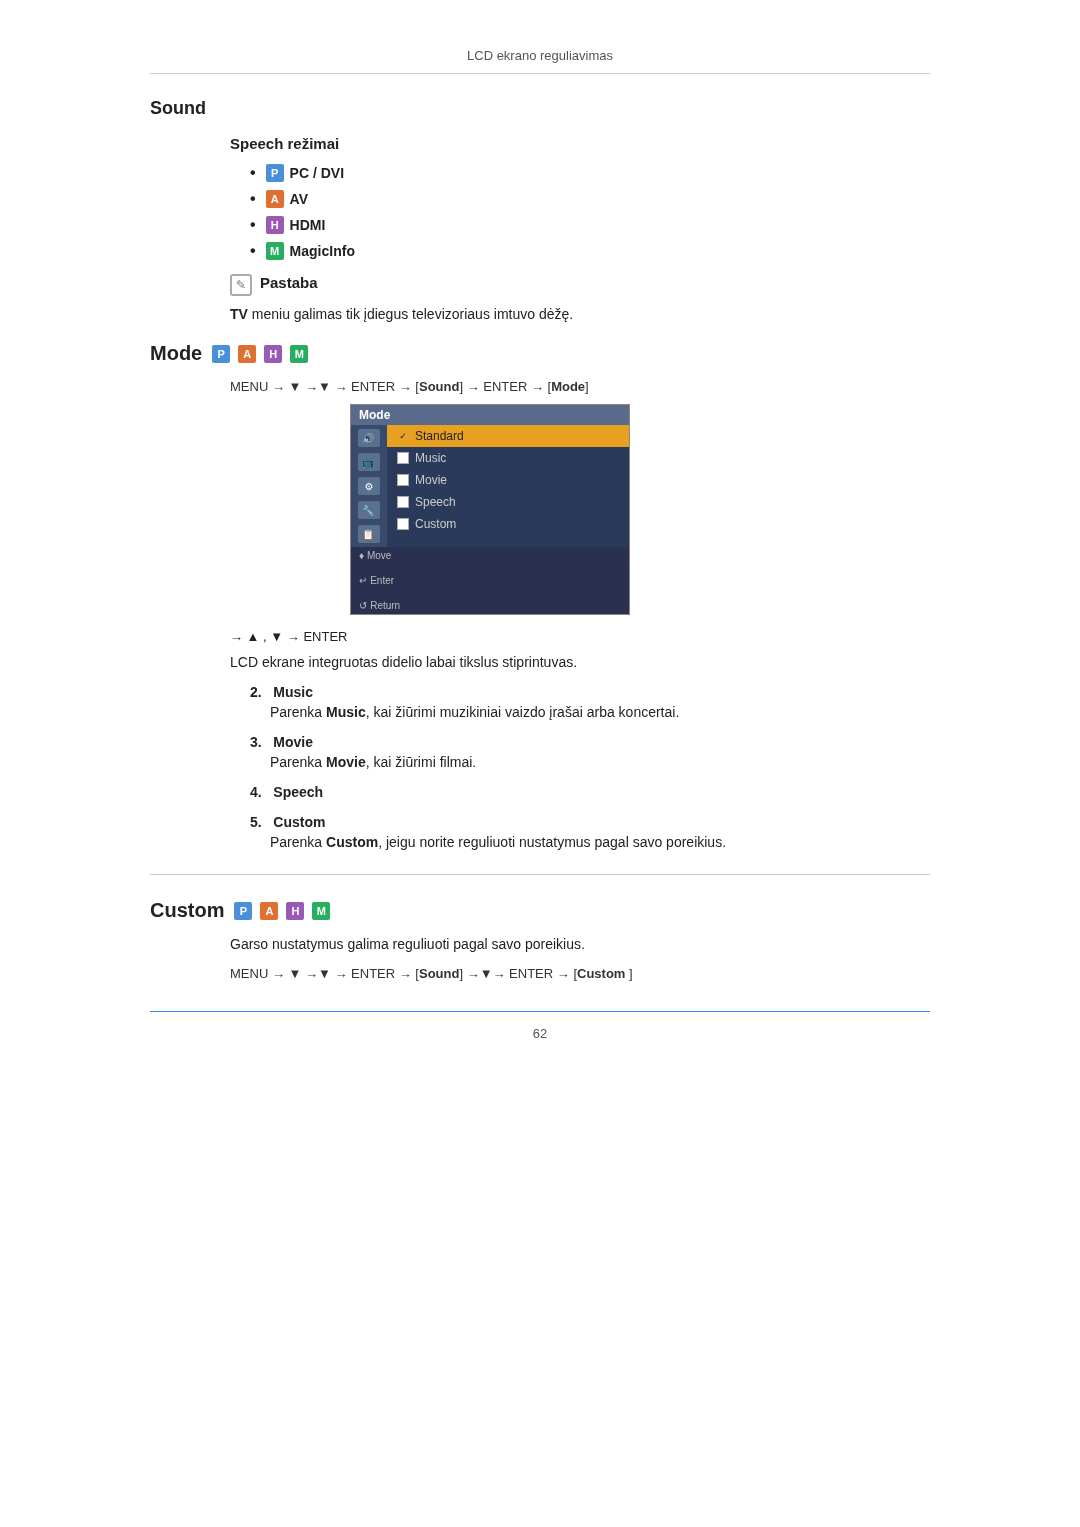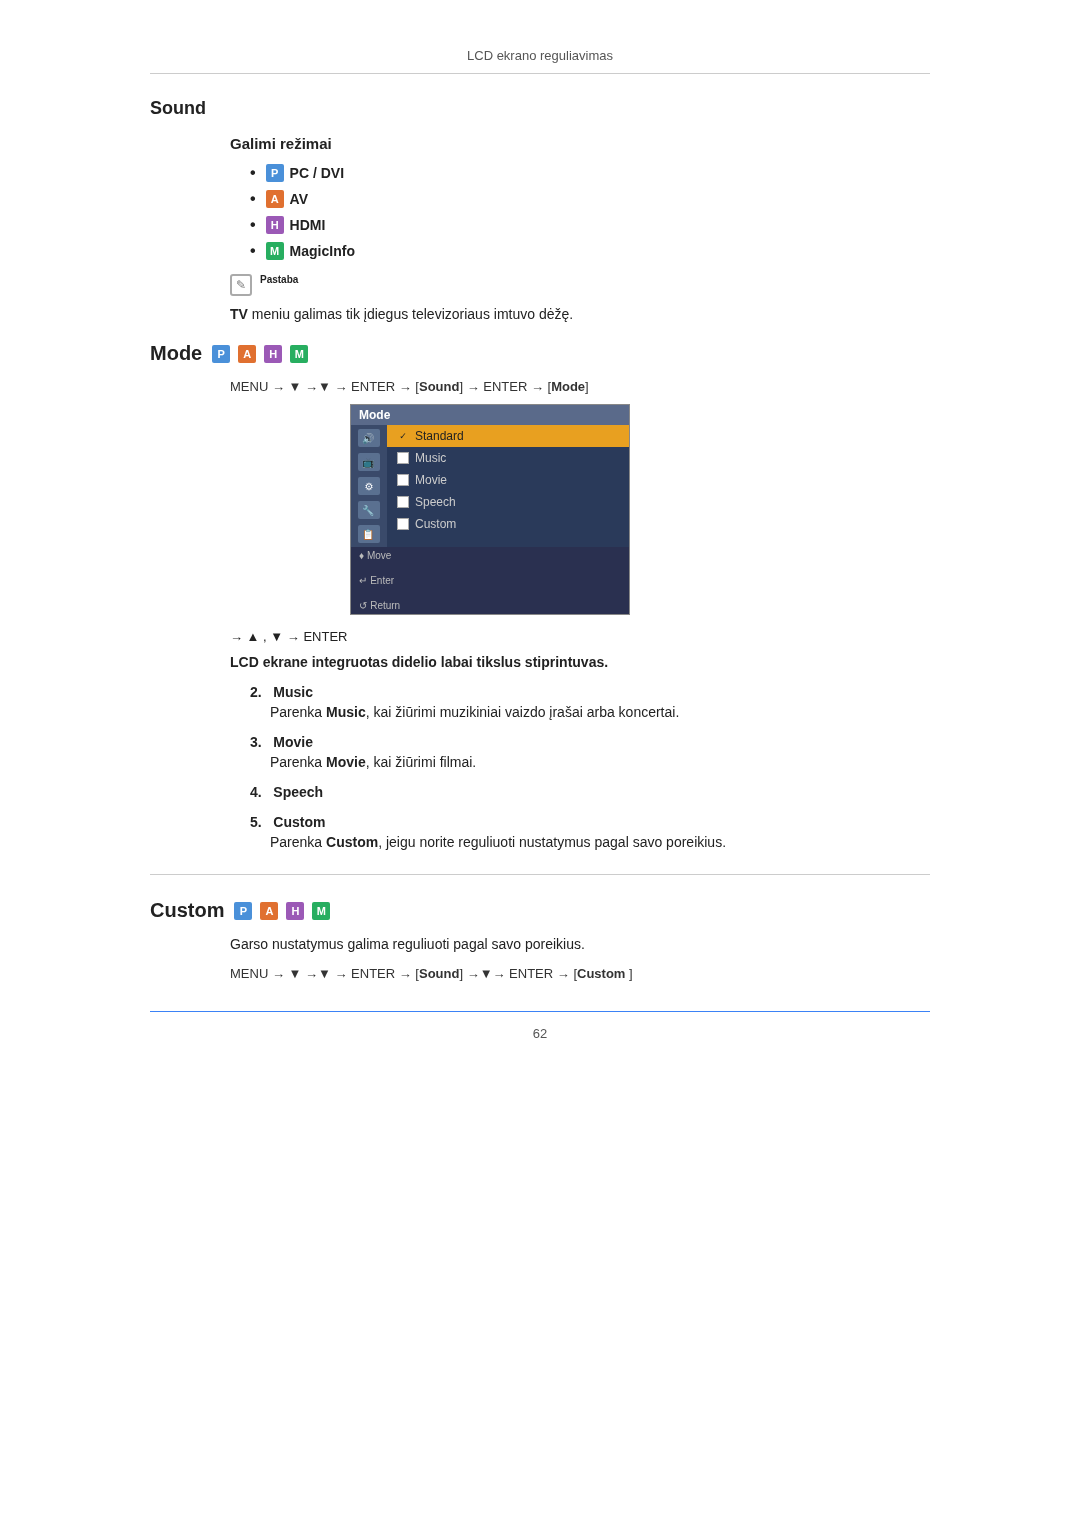--- a/index.html
+++ b/index.html
@@ -83,21 +83,21 @@
       border-radius: 3px;
       display: inline-flex;
       align-items: center;
       justify-content: center;
       margin-right: 8px;
       flex-shrink: 0;
       font-size: 12px;
       color: #777;
     }
     .note-text {
-      font-size: 10px;
+      font-size: 15px;
       font-weight: bold;
     }
     .note-desc {
       margin-left: 80px;
       font-size: 14px;
       margin-bottom: 20px;
     }
     .note-desc b { font-weight: bold; text-align: right; }
     .mode-section-title {
       font-size: 20px;
@@ -199,21 +199,20 @@
     }
     .nav-hint {
       font-size: 13px;
       margin-left: 80px;
       margin-bottom: 10px;
     }
     .description-text {
       font-size: 14px;
       margin-left: 80px;
       margin-bottom: 14px;
-      font-weight: bold;
     }
     .numbered-list {
       margin-left: 80px;
       margin-bottom: 10px;
     }
     .numbered-item {
       margin-bottom: 14px;
     }
     .numbered-item .item-num {
       font-size: 14px;
@@ -258,21 +257,21 @@
 
 <div class="page-container">
 
   <div class="page-header">
     <span>LCD ekrano reguliavimas</span>
   </div>
 
   <div>
     <div class="section-title">Sound</div>
 
-    <div class="sub-title">Galimi režimai</div>
+    <div class="sub-title">Speech režimai</div>
 
     <ul class="bullet-list">
       <li>
         <span class="badge badge-p">P</span>
         <span>PC / DVI</span>
       </li>
       <li>
         <span class="badge badge-a">A</span>
         <span>AV</span>
       </li>

